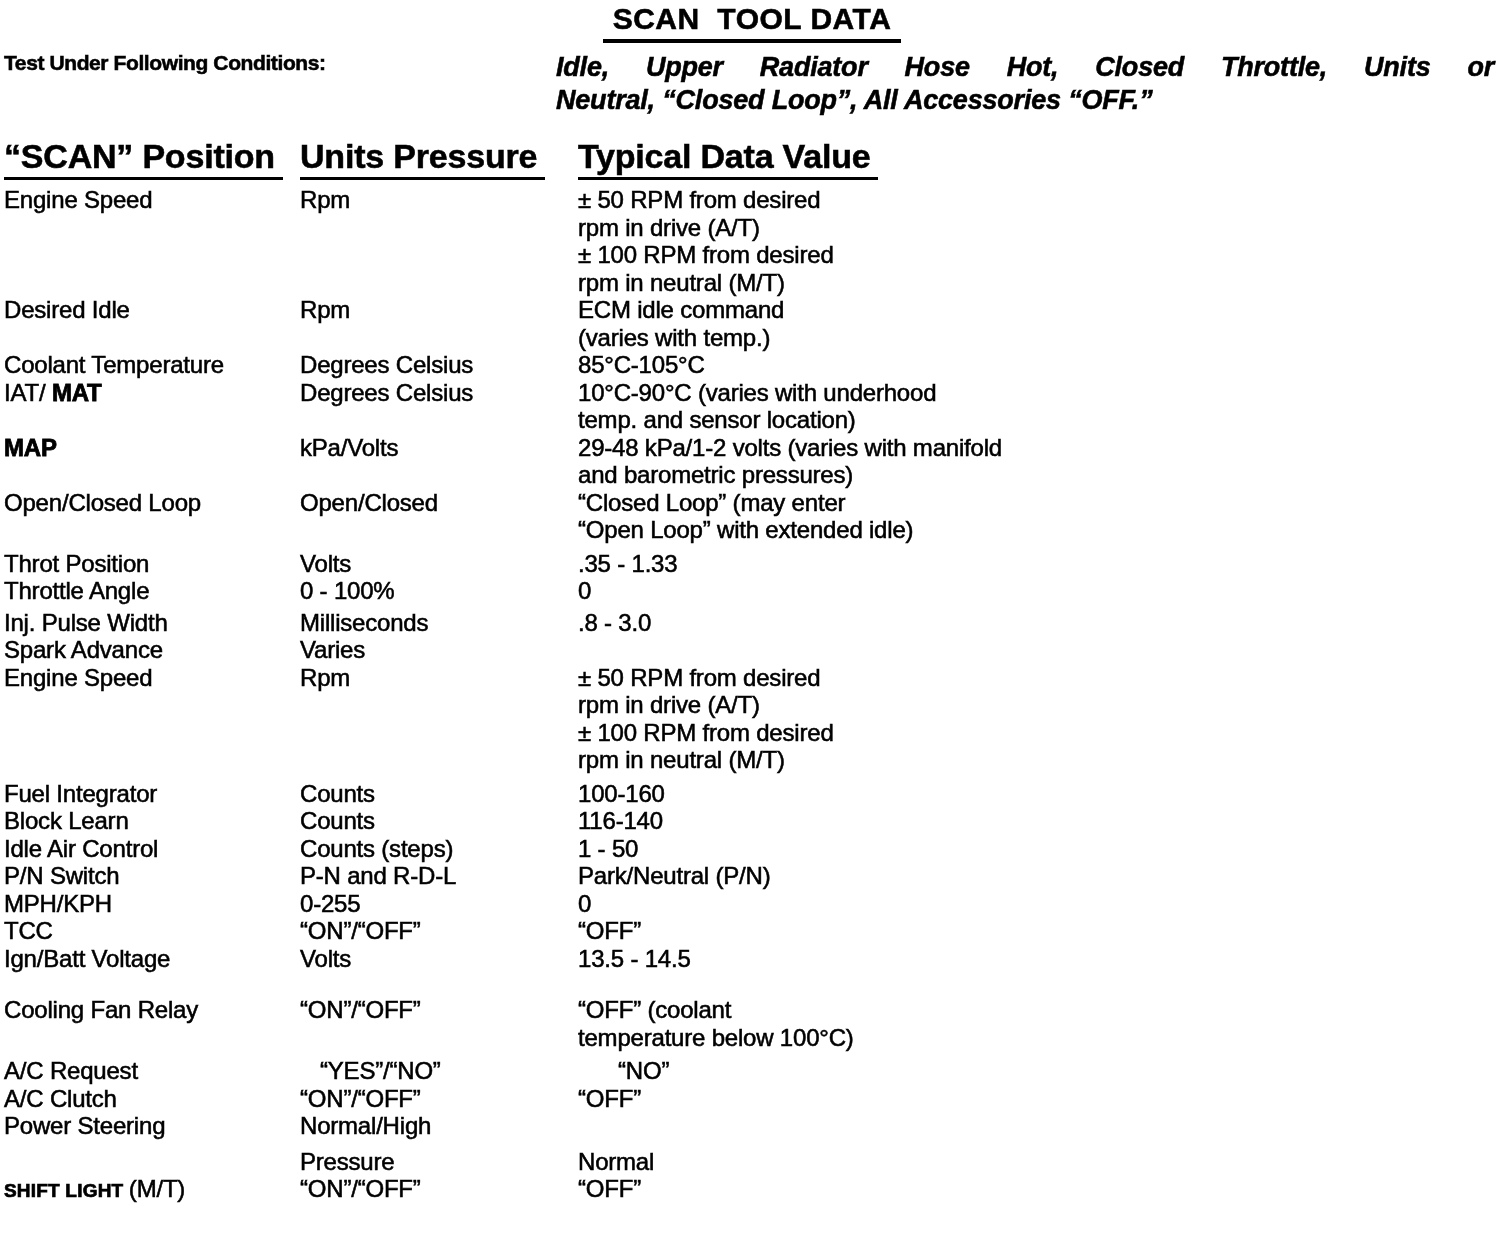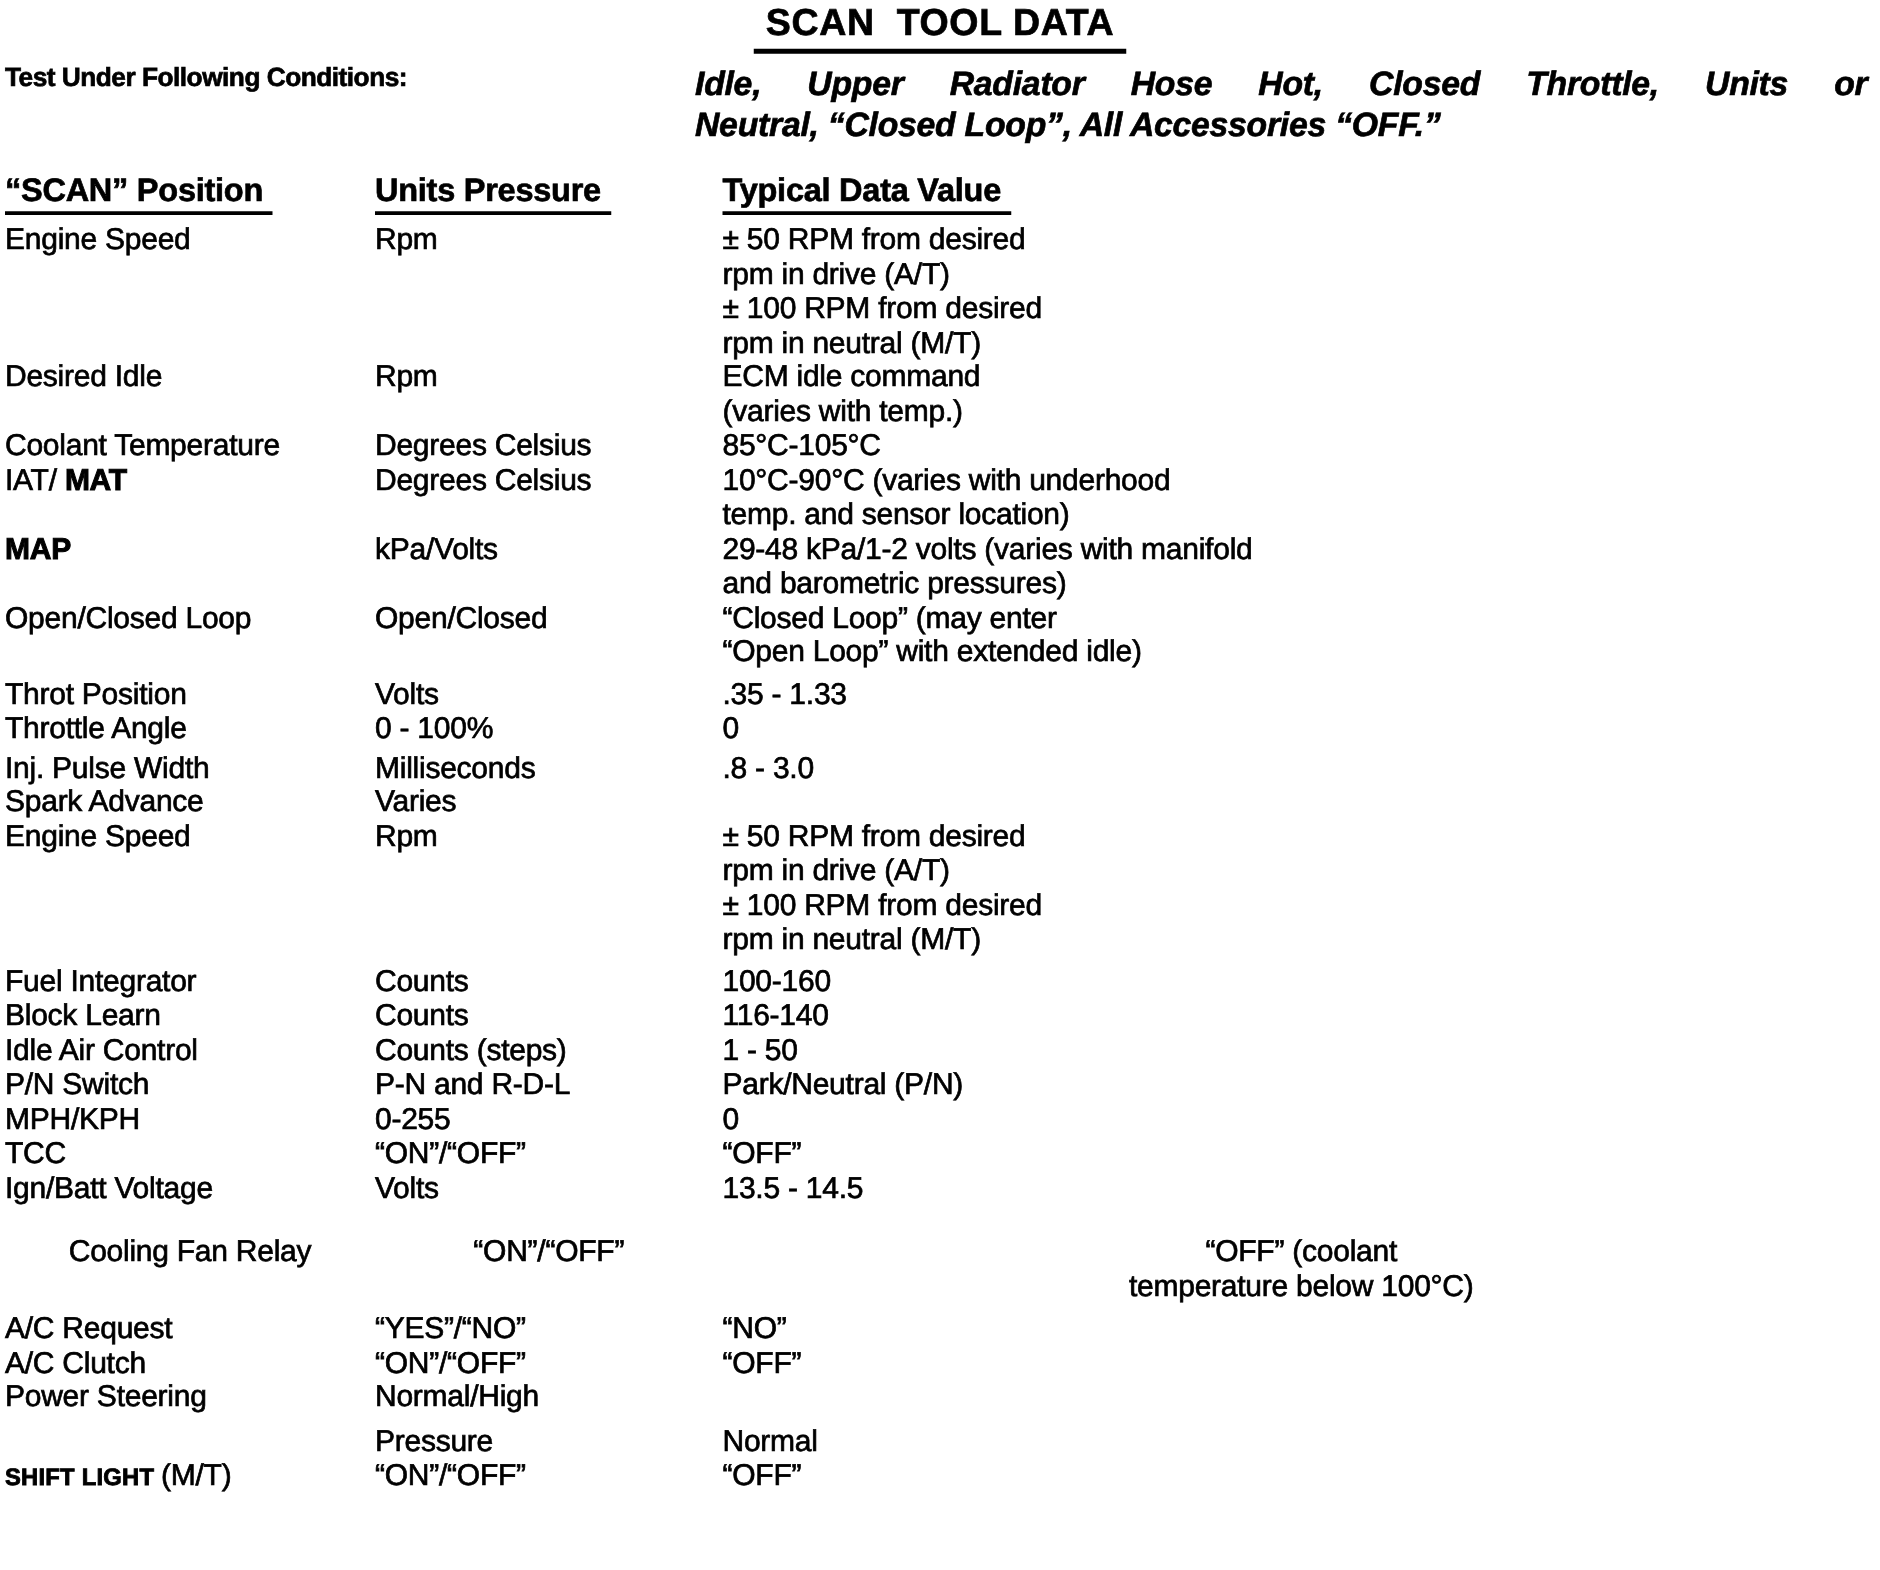--- a/index.html
+++ b/index.html
@@ -26,21 +26,21 @@
     width:556px;flex:0 0 556px;font-size:21px;font-weight:700;
     padding-left:4px;box-sizing:border-box;letter-spacing:-0.4px;
   }
   .cond-text{
     flex:1;font-size:27px;font-weight:700;font-style:italic;
     line-height:33px;padding-right:10px;
   }
   .cond-l1{text-align:justify;text-align-last:justify;}
   .cond-l2{text-align:left;}
   
-  .thead{display:flex;margin-top:20px;font-size:26px;font-weight:700;}
+  .thead{display:flex;margin-top:20px;font-size:34px;font-weight:700;}
   .thead .c1{padding-left:4px;}
   .hu{border-bottom:3px solid #000;padding-bottom:2px;padding-right:8px;}
   
   .tbody{margin-top:10px;font-size:24px;line-height:27.5px;}
   .row{display:flex;}
   .c1{width:300px;flex:0 0 300px;box-sizing:border-box;padding-left:4px;}
   .c2{width:278px;flex:0 0 278px;box-sizing:border-box;}
   .c3{flex:1;box-sizing:border-box;}
   .b{font-weight:700;-webkit-text-stroke:0.8px #000;}
   .sm{font-size:19px;font-weight:700;letter-spacing:0.2px;-webkit-text-stroke:0.7px #000;}
@@ -274,33 +274,33 @@
         <div class="c1">
           <div class="line">Ign/Batt Voltage</div>
         </div>
         <div class="c2">
           <div class="line">Volts</div>
         </div>
         <div class="c3">
           <div class="line">13.5 - 14.5</div>
         </div>
       </div>
-      <div class="row" style="margin-top: 24px; text-align: center;">
+      <div class="row" style="margin-top: 24px;">
         <div class="c1">
           <div class="line">Cooling Fan Relay</div>
         </div>
         <div class="c2">
           <div class="line">“ON”/“OFF”</div>
         </div>
         <div class="c3">
           <div class="line">“OFF” (coolant</div>
           <div class="line">temperature below 100°C)</div>
         </div>
       </div>
-      <div class="row" style="margin-top: 6px;">
+      <div class="row" style="margin-top: 6px; gap: 20px;">
         <div class="c1">
           <div class="line">A/C Request</div>
         </div>
         <div class="c2">
           <div class="line">“YES”/“NO”</div>
         </div>
         <div class="c3">
           <div class="line">“NO”</div>
         </div>
       </div>

